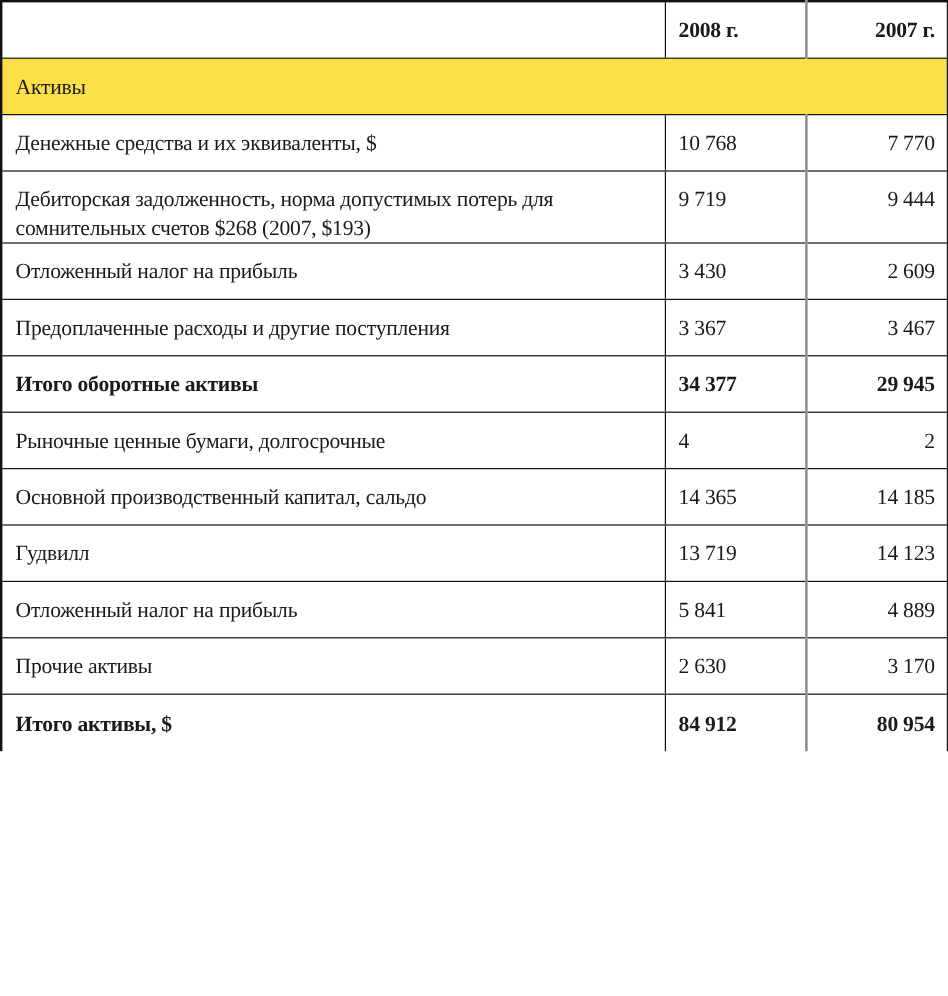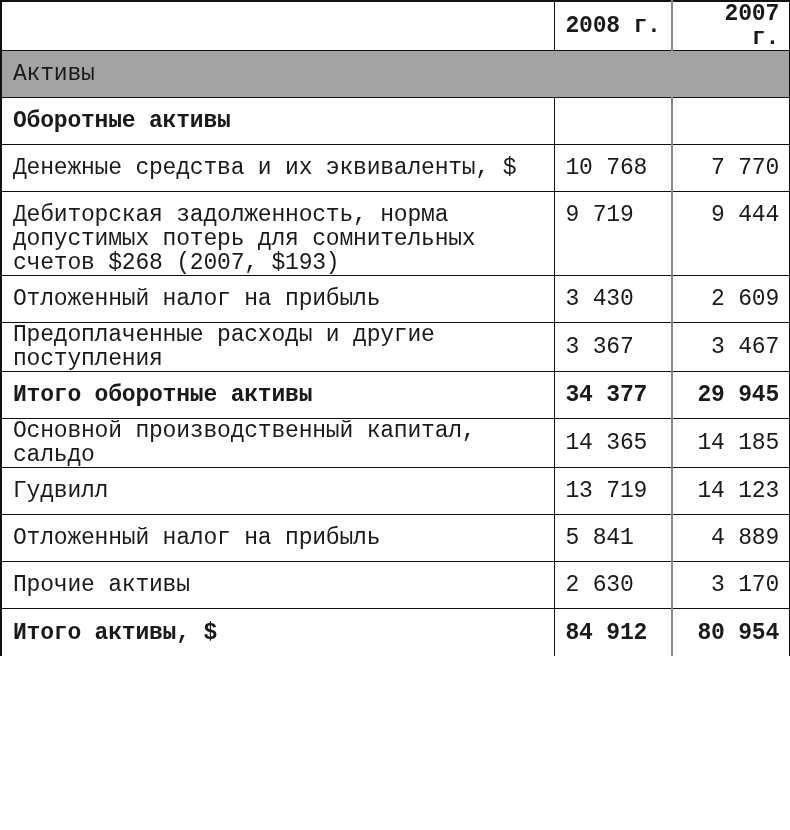--- a/index.html
+++ b/index.html
@@ -2,22 +2,22 @@
 <html><head>
   <meta charset="utf-8">
   <style>
     html, body { margin: 0; padding: 0; background: #ffffff; }
     body { width: 790px; height: 830px; overflow: hidden; }
     .tbl {
       position: absolute; left: 0; top: 0;
       width: 789px;
       border-collapse: collapse;
       table-layout: fixed;
-      font-family: Liberation Mono, monospace;
-      font-size: 23px;
+      font-family: Liberation Serif, serif;
+      font-size: 18px;
       color: #1a1a1a;
       border-left: 2px solid #111;
       border-top: 2px solid #111;
       border-right: 2px solid #111;
     }
     .tbl col.c1 { width: 553px; }
     .tbl col.c2 { width: 118px; }
     .tbl col.c3 { width: 118px; }
     .tbl td {
       border-bottom: 1.5px solid #111;
@@ -25,45 +25,40 @@
       vertical-align: middle;
       line-height: 24px;
       letter-spacing: -0.2px;
     }
     .tbl td.v1 { border-left: 1.5px solid #111; }
     .tbl td.v2 { border-left: 2px solid #888; text-align: right; }
     .tbl tr.h47 td { height: 46px; }
     .tbl tr.h72 td { height: 56px; vertical-align: top; padding-top: 11px; box-sizing: border-box; }
     .tbl tr.bold td { font-weight: bold; }
     .tbl tr.hdr td { font-weight: bold; }
-    .tbl tr.section td { background: #a3a3a3; }
+    .tbl tr.section td { background: #fde047; }
     .tbl tr.last td { border-bottom: none; height: 47px; }
   </style>
 </head>
 <body>
 
 <table class="tbl">
   <colgroup>
       <col class="c1">
       <col class="c2">
       <col class="c3">
     </colgroup>
   <tbody>
     <tr class="h47 hdr">
       <td></td>
       <td class="v1">2008 г.</td>
       <td class="v2">2007 г.</td>
     </tr>
     <tr class="h47 section">
       <td colspan="3">Активы</td>
-    </tr>
-    <tr class="h47 bold">
-      <td>Оборотные активы</td>
-      <td class="v1"></td>
-      <td class="v2"></td>
     </tr>
     <tr class="h47">
       <td>Денежные средства и их эквиваленты, $</td>
       <td class="v1">10 768</td>
       <td class="v2">7 770</td>
     </tr>
     <tr class="h72">
       <td>Дебиторская задолженность, норма допустимых потерь для сомнительных счетов $268 (2007, $193)</td>
       <td class="v1">9 719</td>
       <td class="v2">9 444</td>
@@ -75,20 +70,25 @@
     </tr>
     <tr class="h47">
       <td>Предоплаченные расходы и другие поступления</td>
       <td class="v1">3 367</td>
       <td class="v2">3 467</td>
     </tr>
     <tr class="h47 bold">
       <td>Итого оборотные активы</td>
       <td class="v1">34 377</td>
       <td class="v2">29 945</td>
+    </tr>
+    <tr class="h47">
+      <td>Рыночные ценные бумаги, долгосрочные</td>
+      <td class="v1">4</td>
+      <td class="v2">2</td>
     </tr>
     <tr class="h47">
       <td>Основной производственный капитал, сальдо</td>
       <td class="v1">14 365</td>
       <td class="v2">14 185</td>
     </tr>
     <tr class="h47">
       <td>Гудвилл</td>
       <td class="v1">13 719</td>
       <td class="v2">14 123</td>

